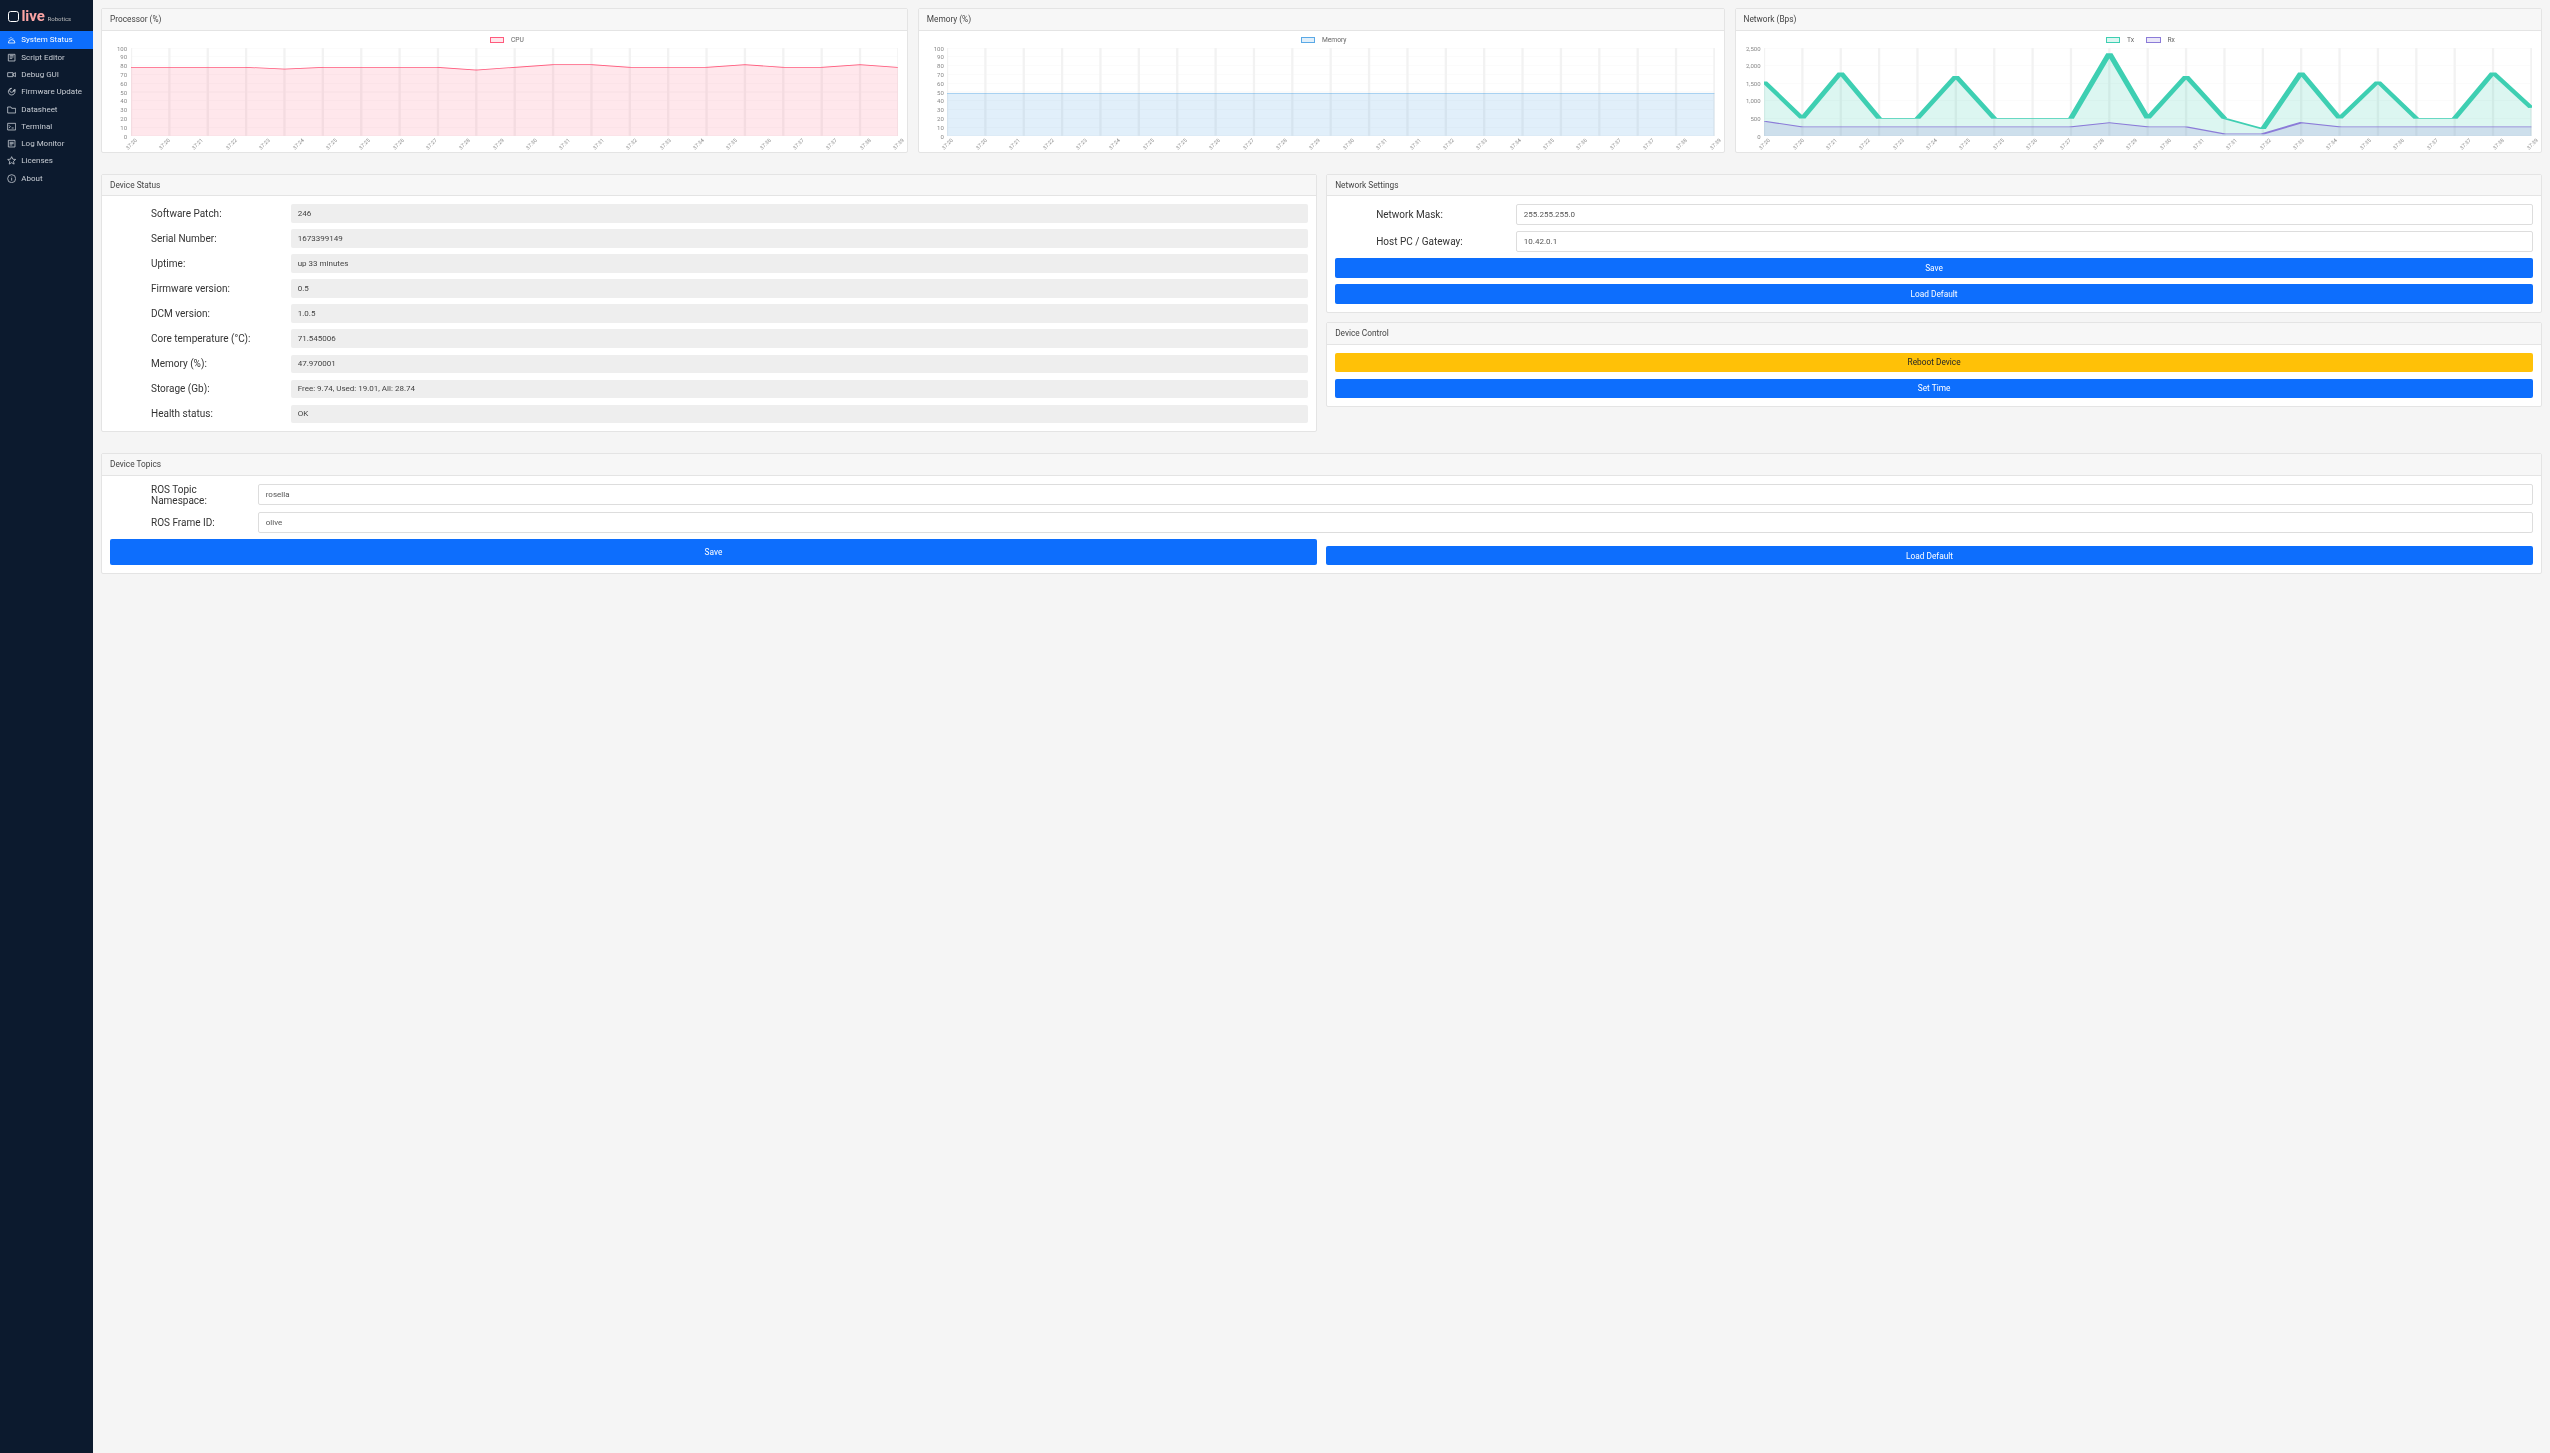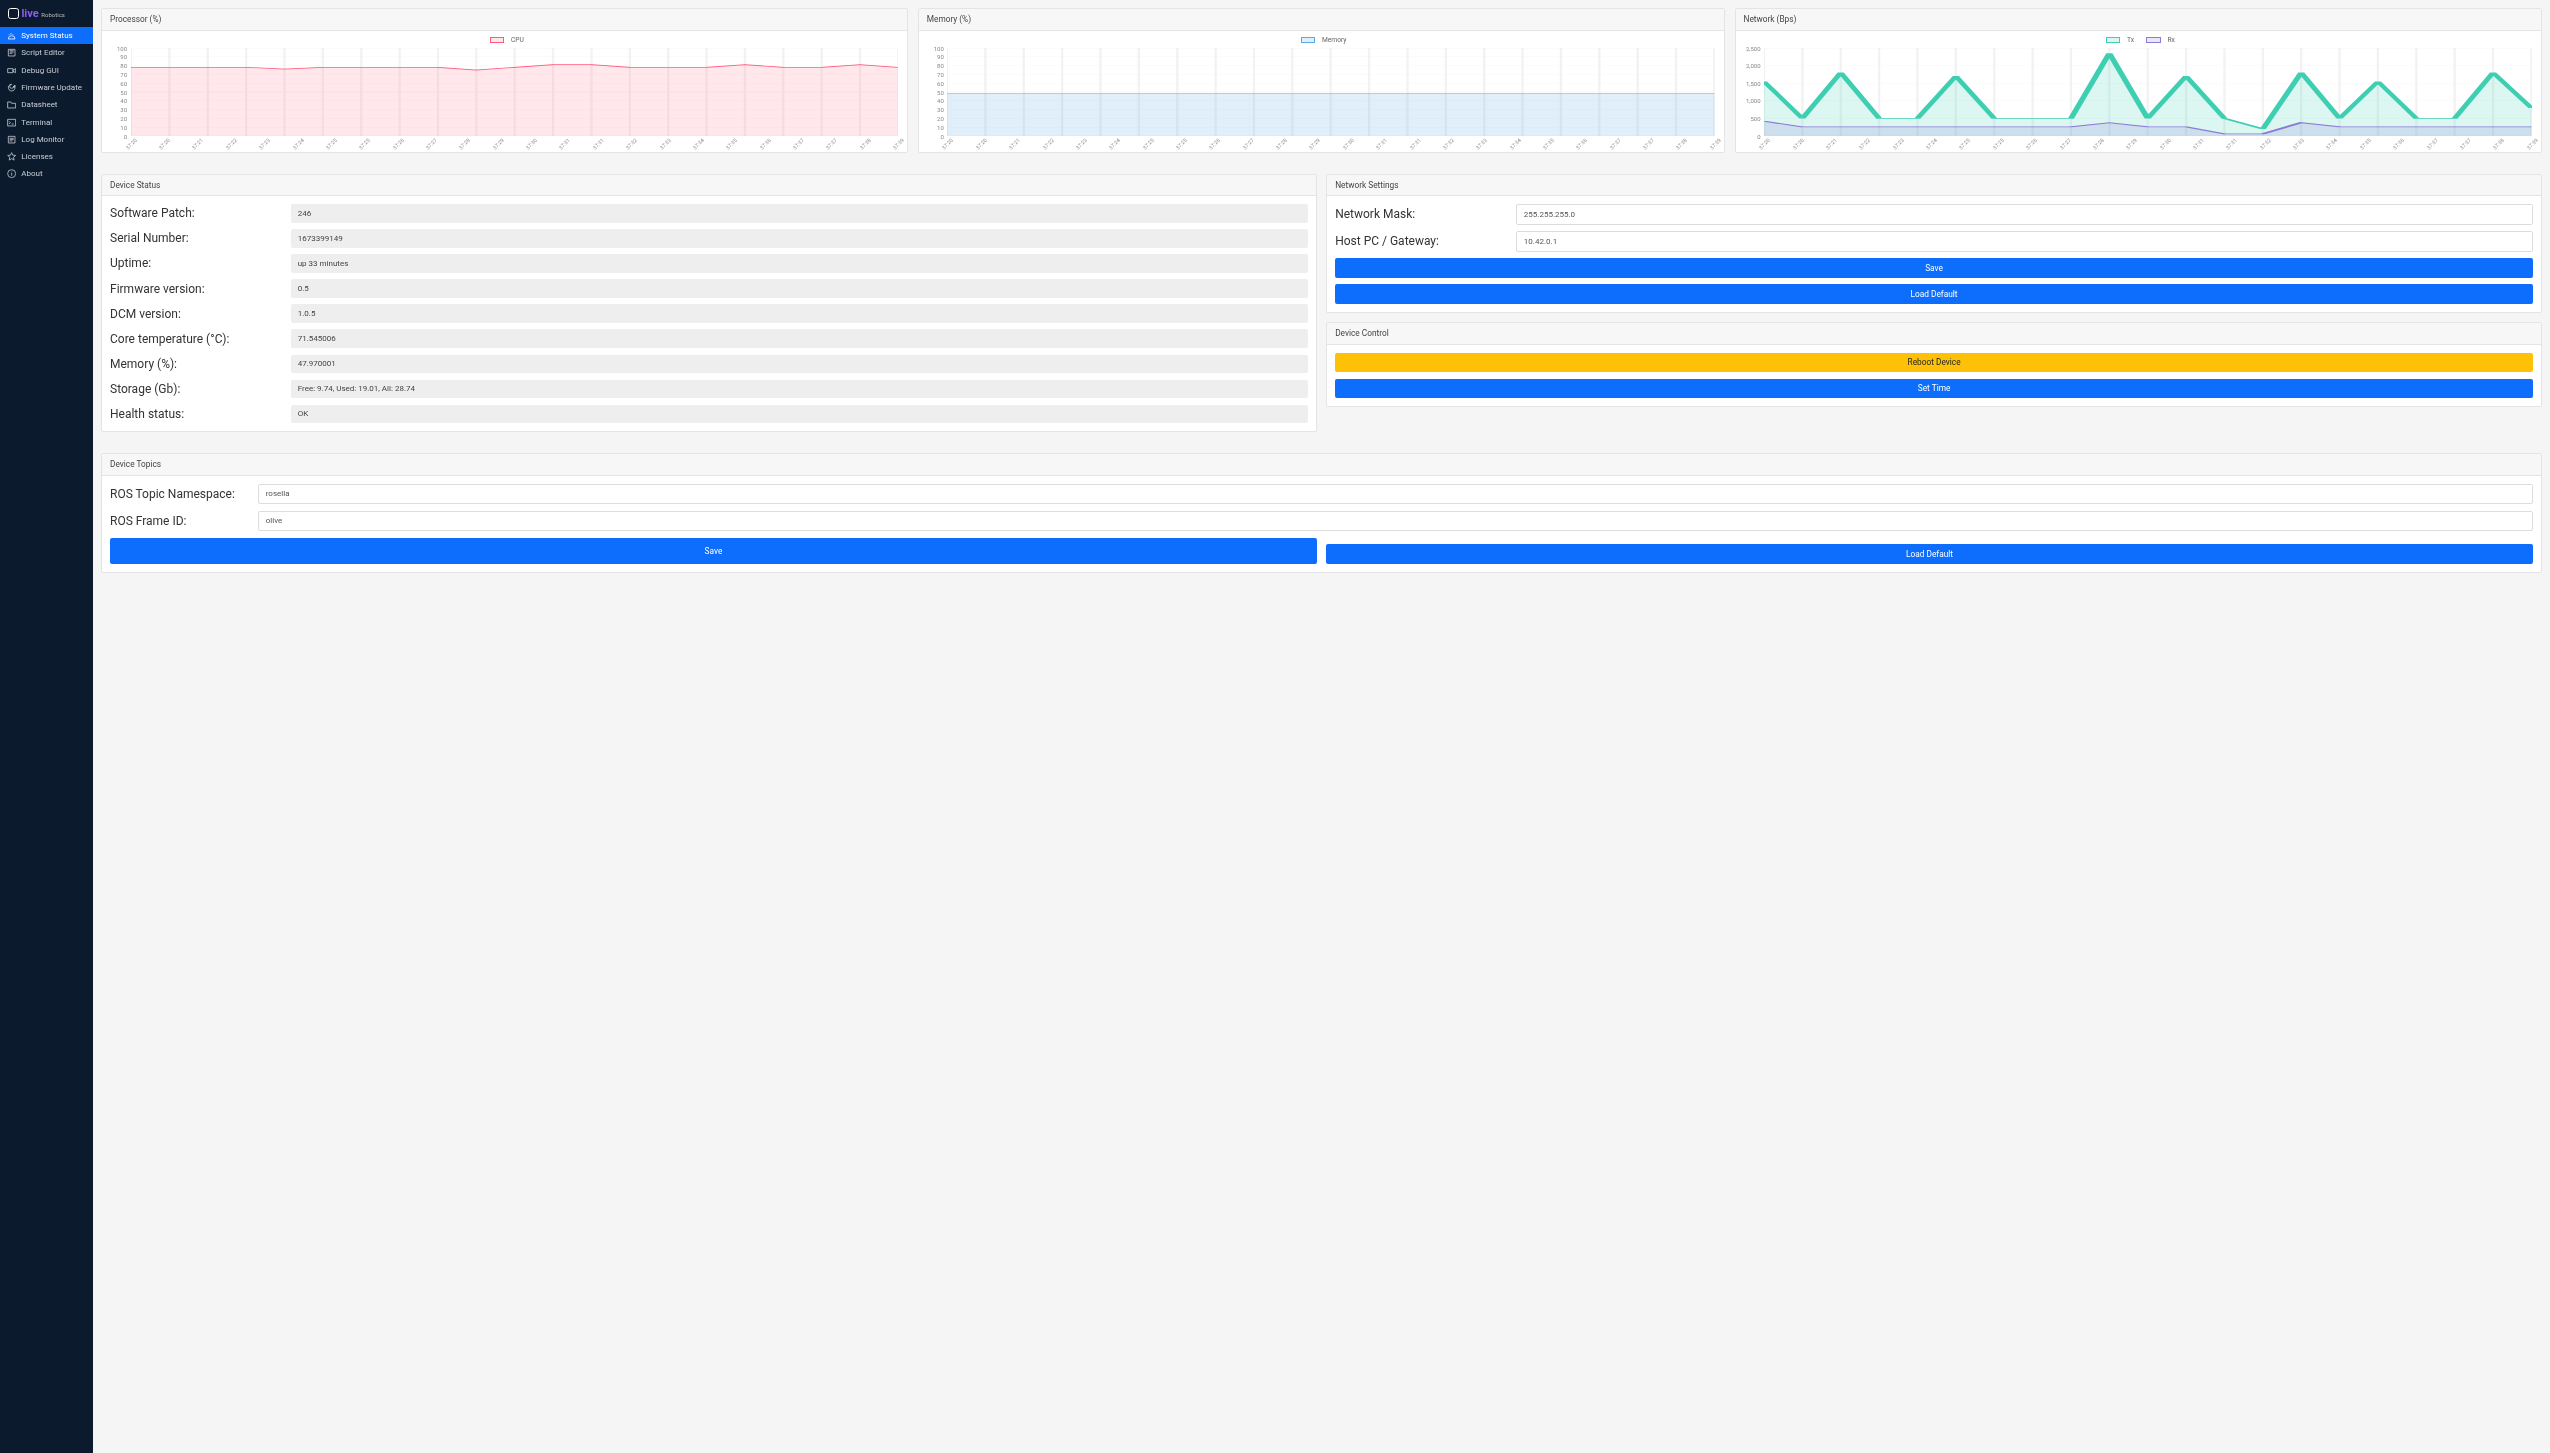--- a/index.html
+++ b/index.html
@@ -1,21 +1,21 @@
 <!DOCTYPE html>
 <html style="font-size:10.7px"><head>
 <meta charset="utf-8">
 <style>
 * { margin: 0; padding: 0; box-sizing: border-box; font-family: -apple-system, BlinkMacSystemFont, "Segoe UI", Roboto, "Helvetica Neue", Arial, sans-serif; }
 body { background: #f5f5f5; font-size: 8.7px; color: #333; }
 .layout { display: flex; min-height: 100vh; }
 .sidebar { width: 93px; background: #0c1a2e; color: #e8e8e8; flex-shrink: 0; }
 .logo { padding: 6.7px 8px; display: flex; align-items: baseline; gap: 2.7px; }
 .logo-mark { width: 10.7px; height: 10.7px; border: 1.3px solid #fff; border-radius: 2.7px; display: inline-block; position: relative; top: 1.3px; }
-.logo-text { font-weight: 700; font-size: 11px; color: #8b5cf6; }
+.logo-text { font-weight: 700; font-size: 15px; color: #fca5a5; }
 .logo-sub { font-size: 6px; color: #bbb; }
 .nav-item { display: flex; gap: 5.3px; padding: 4px 6.7px; cursor: pointer; color: #c8cdd4; font-size: 8px; }
 .nav-item.active { background: #0d6efd; color: #fff; }
 .nav-icon { width: 9.3px; height: 9.3px; display: inline-flex; align-items: center; justify-content: center; }
 .main { flex: 1; padding: 8px; display: flex; flex-direction: column; gap: 21px; }
 .charts-row { display: grid; grid-template-columns: 1fr 1fr 1fr; gap: 9.3px; }
 .card { background: #fff; border: 0.7px solid #e4e4e4; border-radius: 2px; }
 .card-header { background: #f7f7f7; border-bottom: 0.7px solid #e4e4e4; padding: 5.3px 8px; font-size: 8.3px; color: #444; }
 .card-body { padding: 8px; }
 .chart-wrap { padding: 5.3px 6.7px 4px 6.7px; }
@@ -23,21 +23,21 @@
 .chart-legend span { display: inline-flex; align-items: center; gap: 2.7px; margin: 0 4px; }
 .chart-legend .swatch { width: 14.7px; height: 6px; border: 0.7px solid; display: inline-block; }
 .chart-canvas { position: relative; height: 100px; border-left: 0.7px solid transparent; }
 .y-axis { position: absolute; left: 0; top: 0; bottom: 12px; width: 18.7px; }
 .y-tick { position: absolute; right: 1.3px; font-size: 6px; color: #888; transform: translateY(-50%); }
 .plot-area { position: absolute; left: 21px; right: 2.7px; top: 0; bottom: 12px; }
 .x-axis { position: absolute; left: 21px; right: 2.7px; bottom: 0; height: 12px; }
 .x-tick { position: absolute; font-size: 5.3px; color: #888; transform-origin: left top; transform: rotate(-45deg) translate(-12px, 2.7px); white-space: nowrap; }
 .mid-row { display: grid; grid-template-columns: 1fr 1fr; gap: 9.3px; }
 .status-grid { display: grid; grid-template-columns: 173px 1fr; gap: 6.7px 8px; align-items: center; }
-.status-label { font-size: 12px; color: #333; }
+.status-label { font-size: 10px; color: #333; margin-left: 41px; }
 .status-val { background: #eee; border-radius: 2px; padding: 4.7px 6.7px; font-size: 8px; color: #444; }
 .form-row { display: grid; grid-template-columns: 173px 1fr; gap: 6.7px 8px; align-items: center; margin-bottom: 6.7px; }
 .text-input { width: 100%; padding: 4.7px 6.7px; border: 0.7px solid #ddd; border-radius: 2px; font-size: 8px; color: #555; background: #fff; }
 .btn { display: block; width: 100%; padding: 4.7px 6.7px; border: none; border-radius: 2px; font-size: 8.3px; cursor: pointer; text-align: center; }
 .btn-primary { background: #0d6efd; color: #fff; }
 .btn-warning { background: #ffc107; color: #212529; }
 .btn + .btn { margin-top: 6.7px; }
 .topics-form .form-row { grid-template-columns: 140px 1fr; }
 .topics-buttons { display: grid; grid-template-columns: 1fr 1fr; gap: 9.3px; margin-top: 2.7px; }
 svg.icon { width: 9.3px; height: 9.3px; fill: currentColor; }

